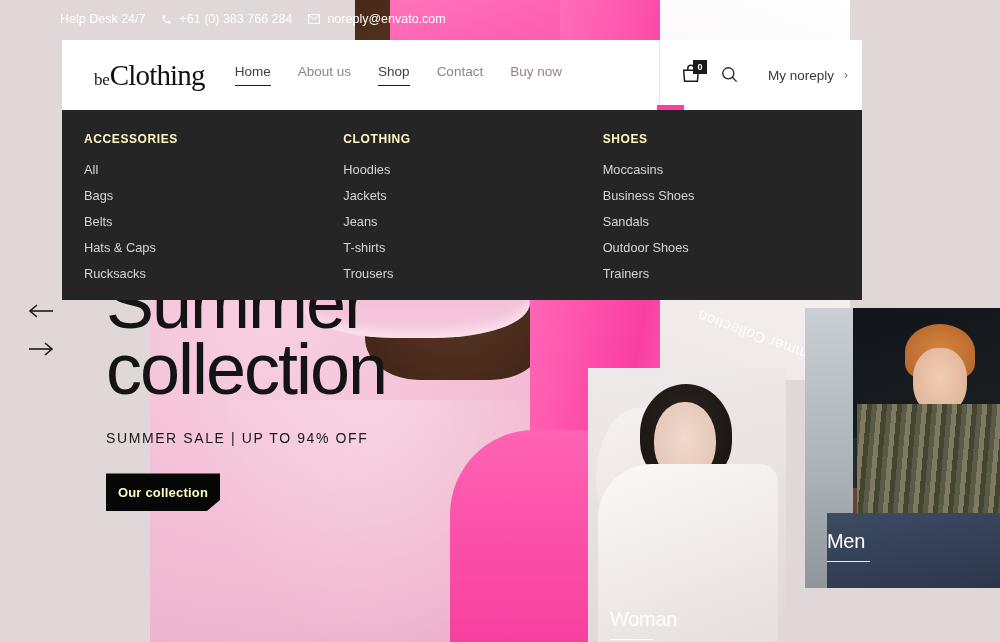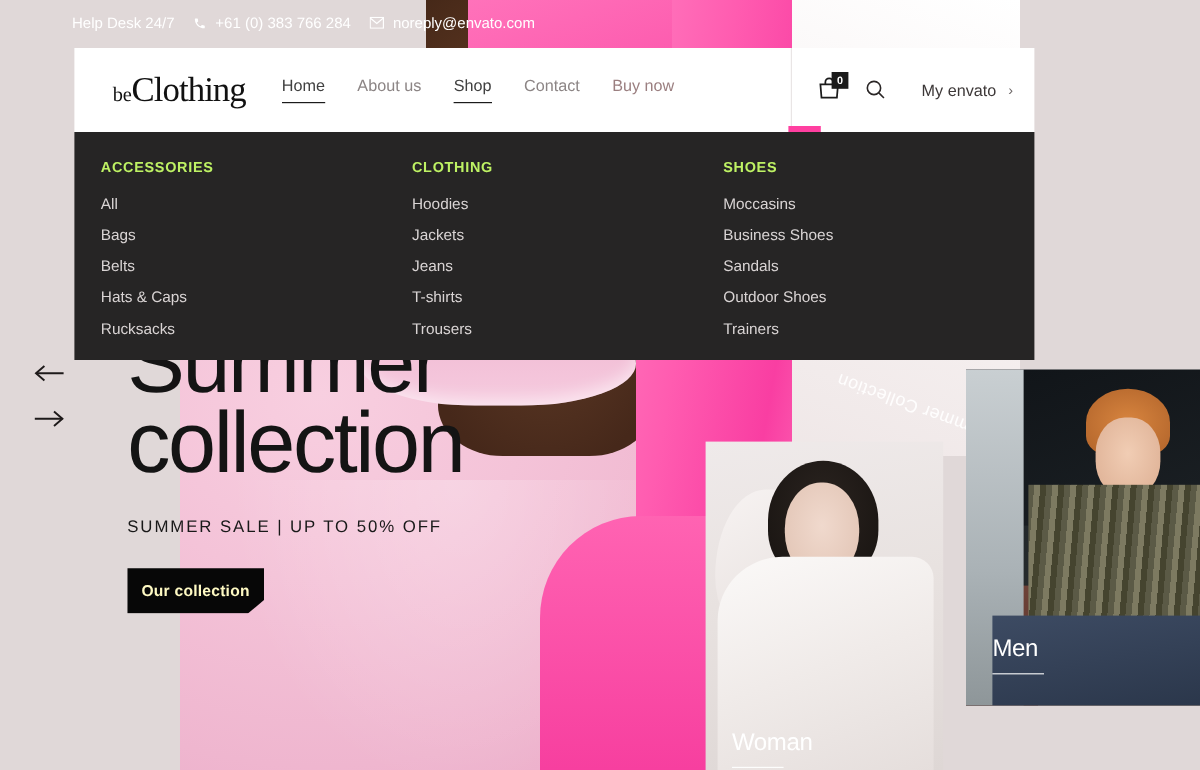--- a/index.html
+++ b/index.html
@@ -127,21 +127,21 @@
     background: #ff3fa0; z-index: 55;
   }
 
   
   .mega {
     position: absolute; left: 62px; top: 110px; width: 800px; height: 190px;
     background: #262525; z-index: 45; display: flex; padding: 22px 0 0 22px;
   }
   .mega-col { width: 278px; }
   .mega-title {
-    color: #bef264; font-size: 12px; font-weight: bold; letter-spacing: .6px;
+    color: #fef9c3; font-size: 12px; font-weight: bold; letter-spacing: .6px;
     margin-bottom: 16px;
   }
   .mega-link {
     display: block; color: #d9d4d4; font-size: 12.8px;
     text-decoration: none; margin-bottom: 11px;
   }
 
   
   .arrows {
     position: absolute; left: 28px; top: 303px; z-index: 30;
@@ -297,21 +297,21 @@
       </span>
       <span class="cart-badge">0</span>
     </div>
     <div class="search-ic">
       <svg width="19" height="19" viewBox="0 0 24 24" fill="none" stroke="#2a2626" stroke-width="1.7">
         <circle cx="10.5" cy="10.5" r="7"></circle>
         <path d="M15.6 15.6L21 21"></path>
       </svg>
     </div>
     <div class="myaccount">
-      <span>My envato</span>
+      <span>My noreply</span>
       <span class="chev">›</span>
     </div>
   </div>
 </div>
 <div class="pinkbar"></div>
 
 <div class="mega">
   <div class="mega-col">
     <div class="mega-title">ACCESSORIES</div>
     <a href="#" class="mega-link">All</a>
@@ -349,21 +349,21 @@
     <svg width="26" height="16" viewBox="0 0 26 16" fill="none" stroke="#1e1a1a" stroke-width="1.6">
       <path d="M1 8h23"></path>
         <path d="M17 2l7 6-7 6"></path>
     </svg>
   </div>
 </div>
 
 <div class="hero-text">
   <div class="hero-title">Summer</div>
   <div class="hero-title">collection</div>
-  <div class="hero-sub">SUMMER SALE | UP TO 50% OFF</div>
+  <div class="hero-sub">SUMMER SALE | UP TO 94% OFF</div>
   <button class="hero-btn">Our collection</button>
 </div>
 
 <div class="card card-woman">
   <div class="woman-arm"></div>
   <div class="woman-hair"></div>
   <div class="woman-face"></div>
   <div class="woman-top"></div>
   <div class="card-label label-woman">Woman</div>
 </div>

